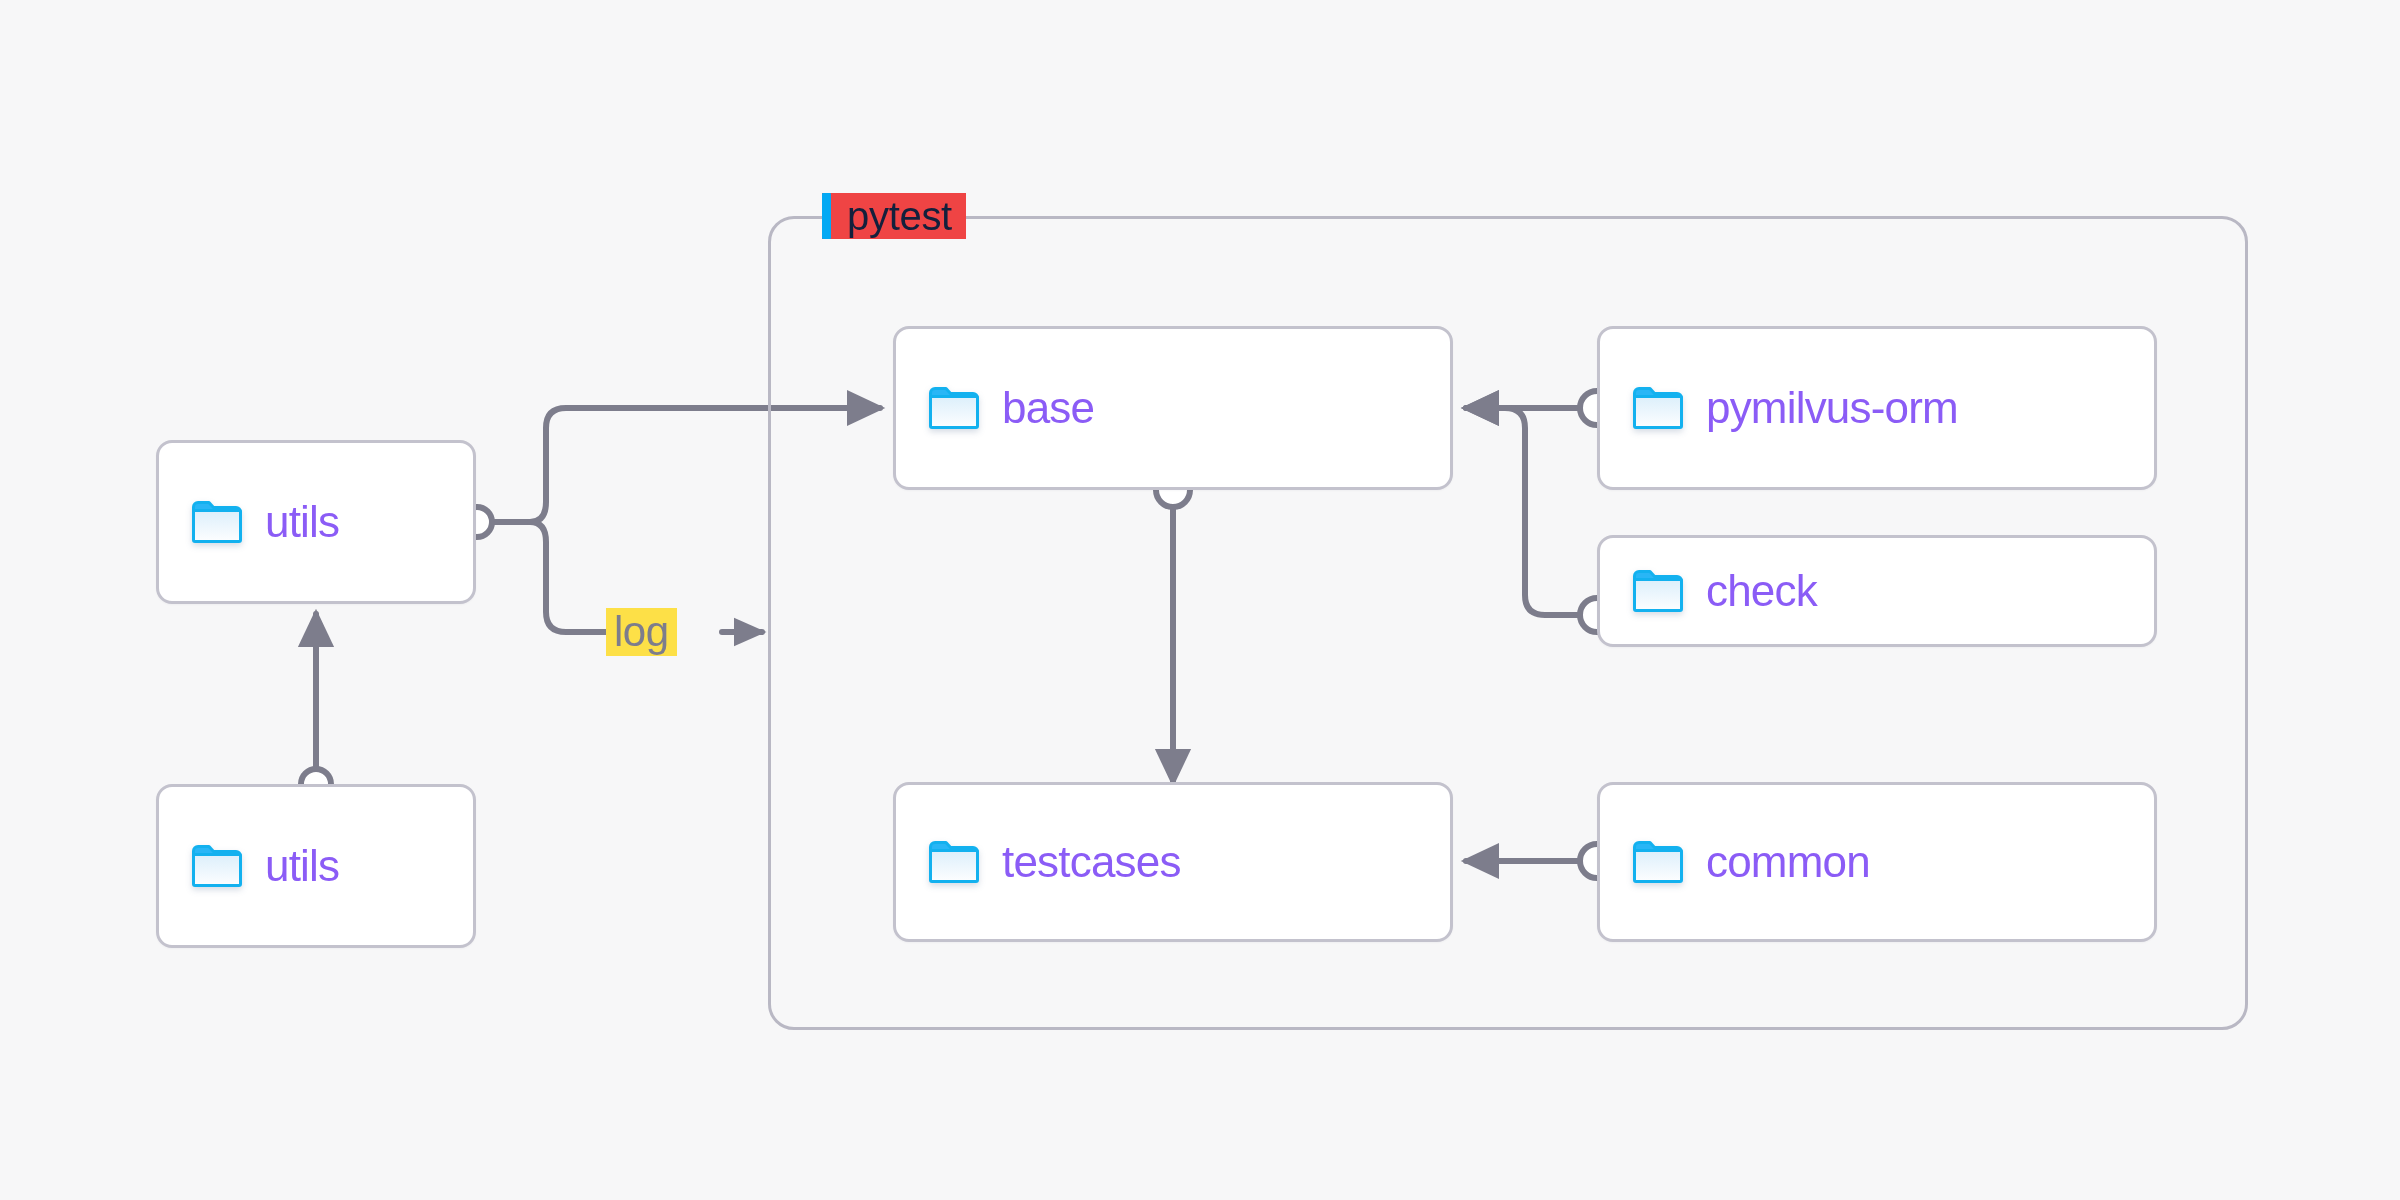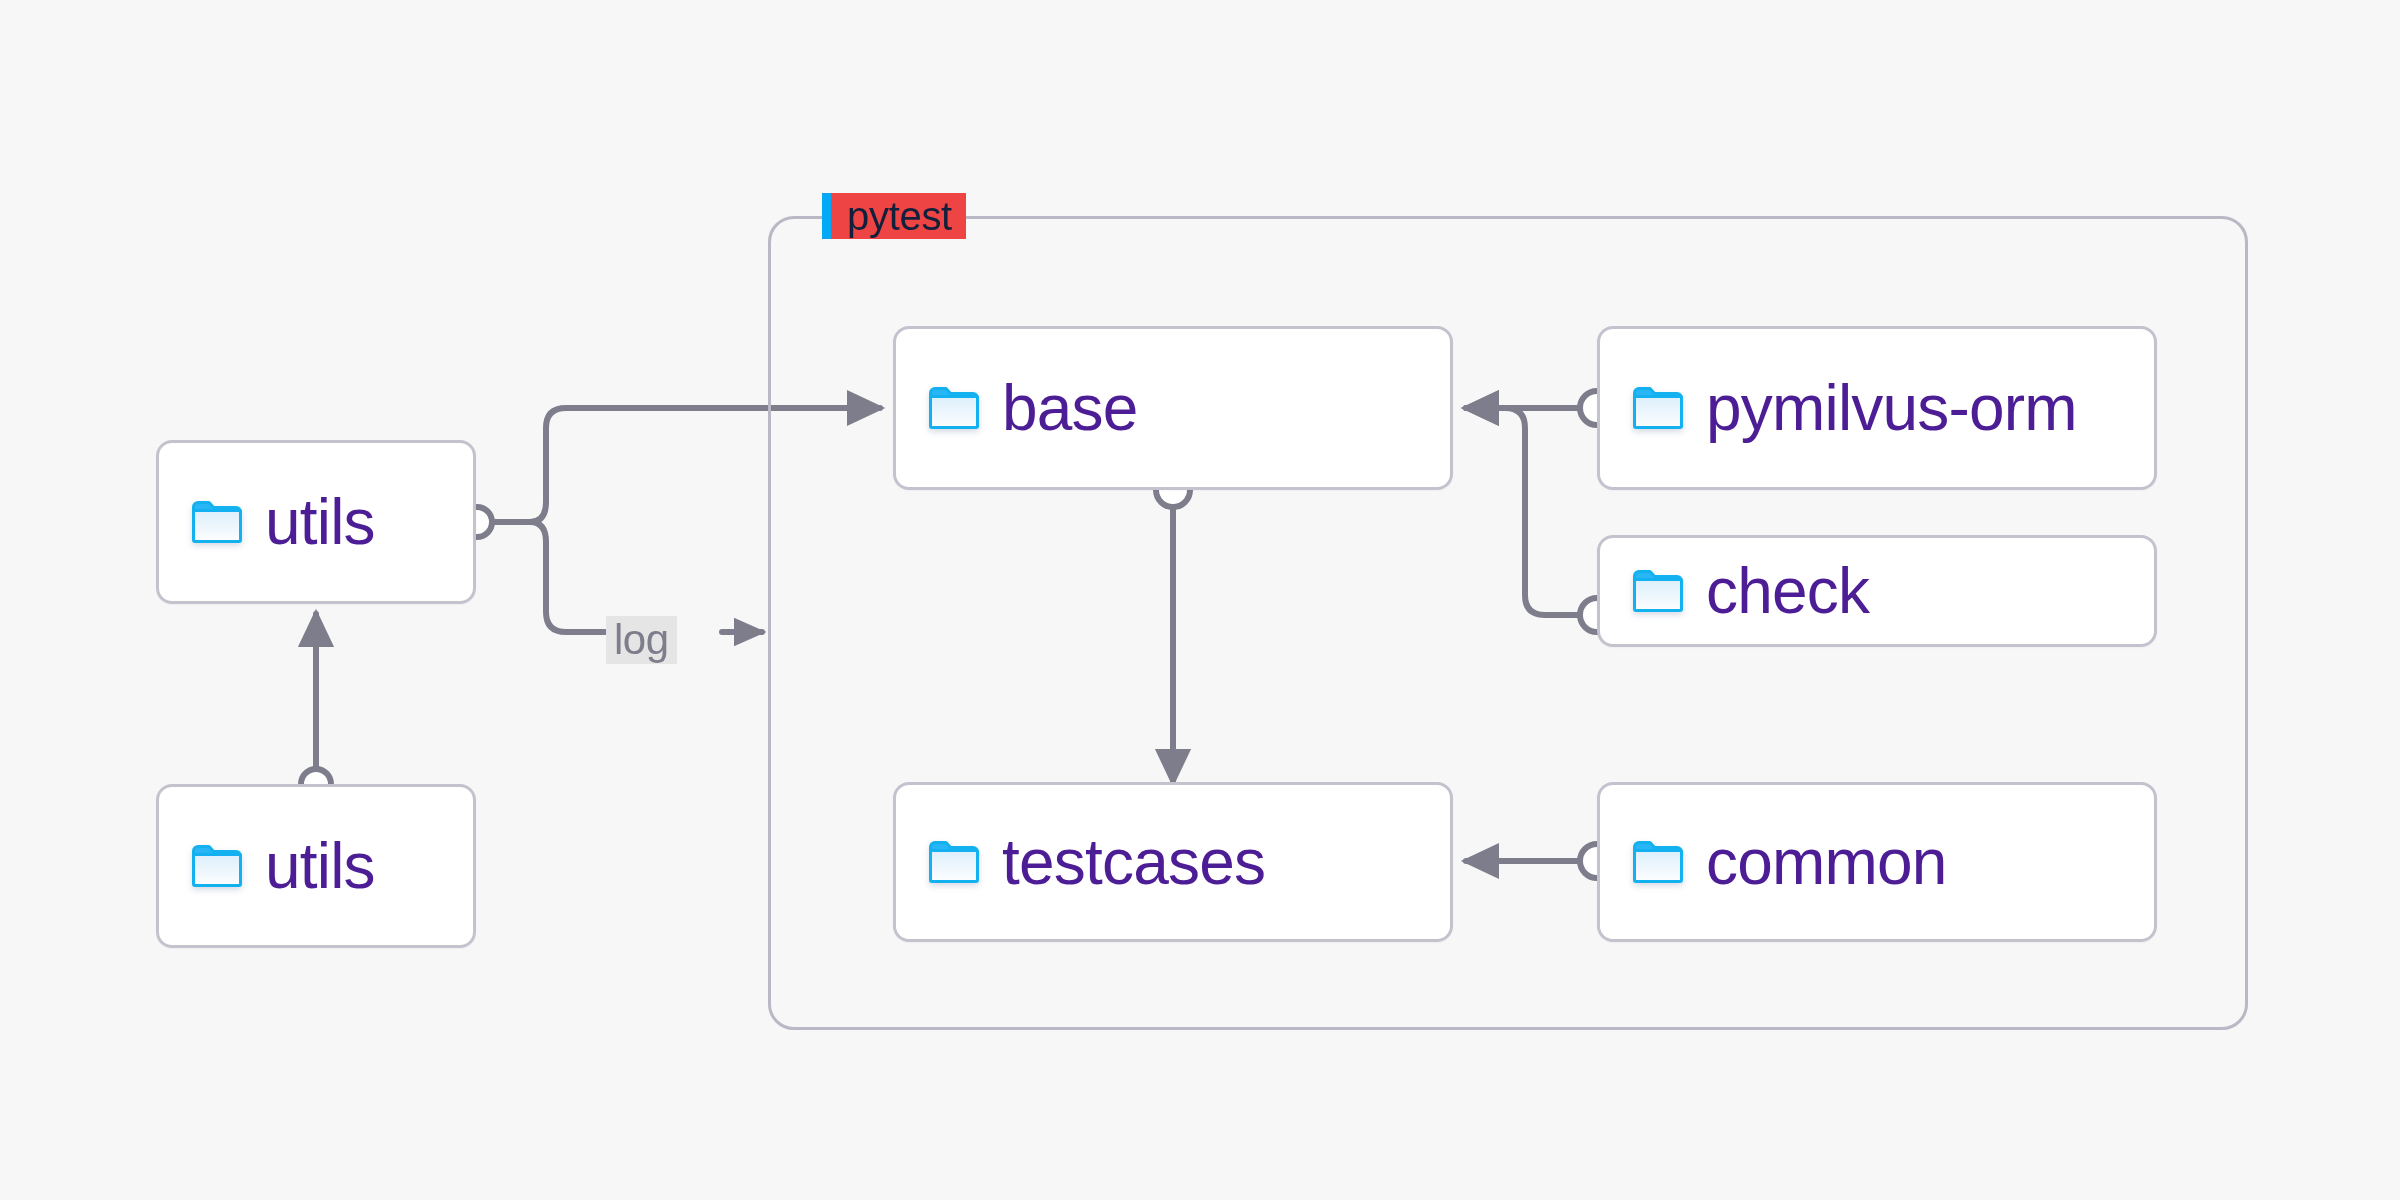--- a/index.html
+++ b/index.html
@@ -68,22 +68,22 @@
     align-items: center;
     box-shadow: 0 1px 2px rgba(20,24,45,0.035);
   }
   .node-inner {
     display: flex;
     align-items: center;
     gap: 22px;
     padding-left: 32px;
   }
   .node-label {
-    font-size: 64px;
-    color: #4c1d95;
+    font-size: 44px;
+    color: #8b5cf6;
     letter-spacing: -0.8px;
     white-space: nowrap;
   }
 
   
   .folder {
     width: 52px;
     height: 44px;
     position: relative;
     flex: 0 0 auto;
@@ -91,23 +91,22 @@
   }
   .folder svg { display: block; }
 
   
   .edge-label {
     position: absolute;
     font-size: 42px;
     color: #7d7d8c;
     letter-spacing: -0.5px;
     white-space: nowrap;
-    background: #e5e5e5;
+    background: #fde047;
     padding: 0 8px;
-    margin-top: 8px;
   }
 </style>
 </head>
 <body>
 
 <div id="stage">
 
   <svg id="edges" viewBox="0 0 2400 1200" xmlns="http://www.w3.org/2000/svg">
     <defs>
       <marker id="arrow" viewBox="0 0 12 12" refX="9.5" refY="6" markerWidth="7" markerHeight="7" orient="auto-start-reverse">

